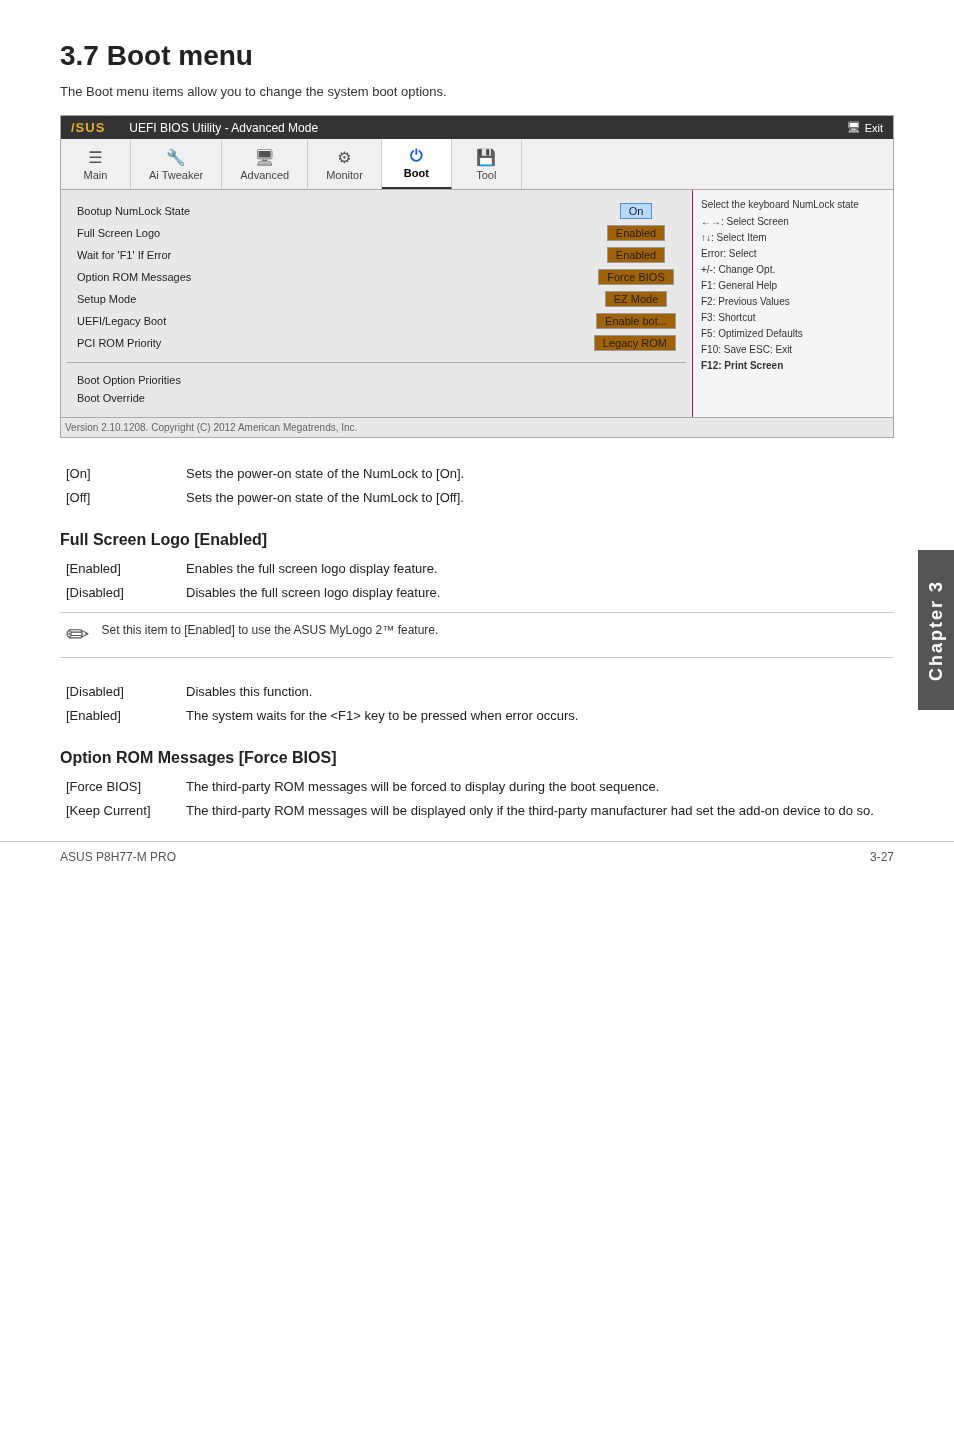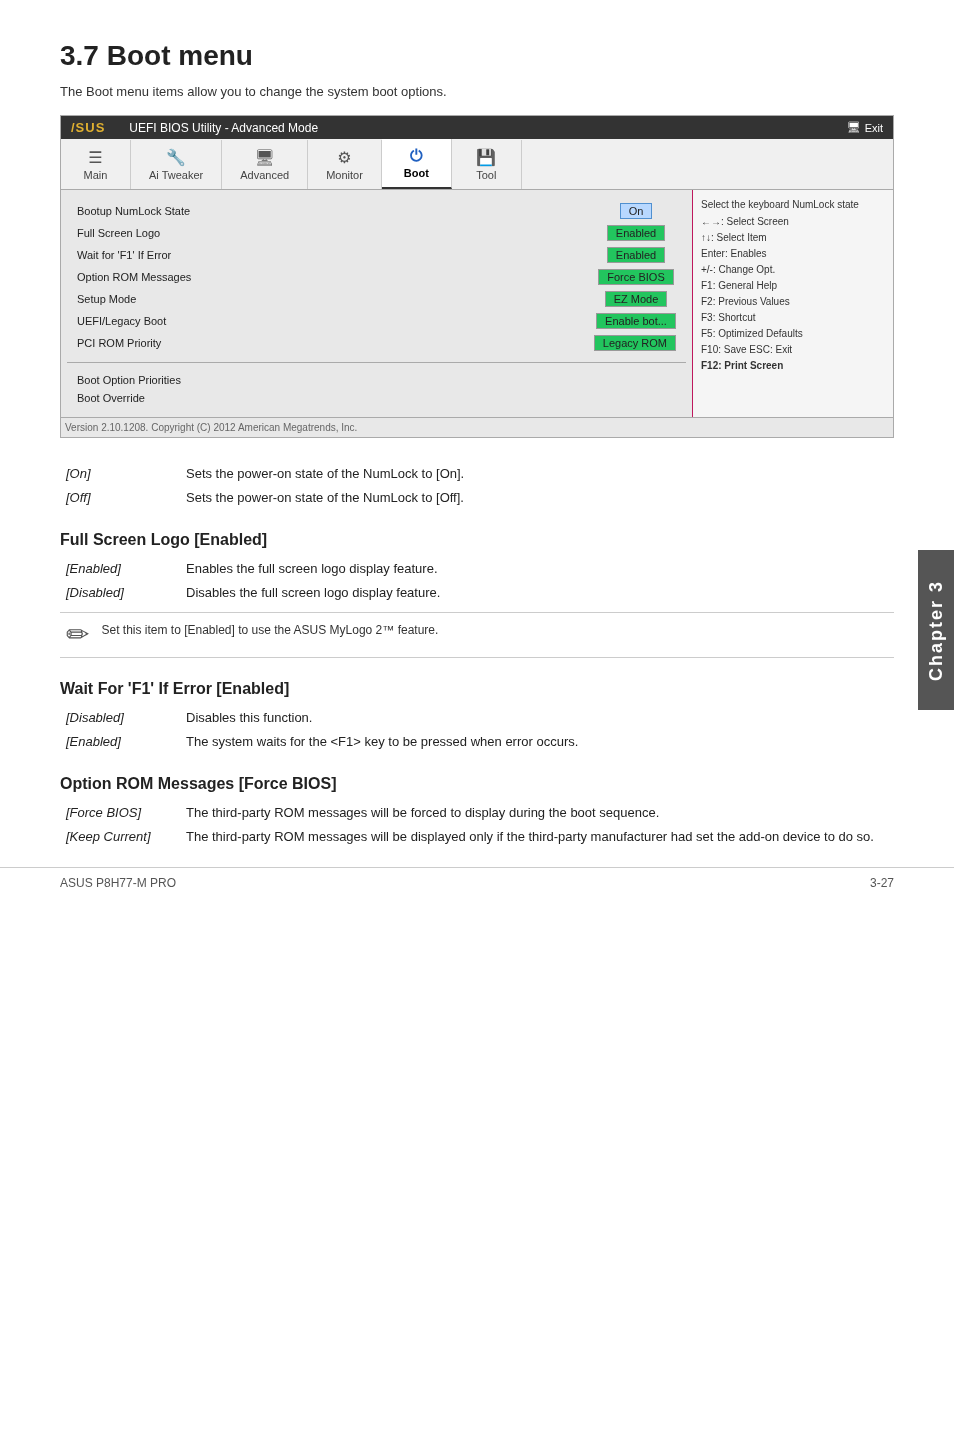--- a/index.html
+++ b/index.html
@@ -141,21 +141,21 @@
     }
     .bios-row-label {
       flex: 1;
     }
     .bios-row-value {
       min-width: 80px;
       text-align: center;
       font-size: 11px;
     }
     .bios-badge {
-      background: #22c55e;
+      background: #a16207;
       padding: 1px 8px;
       border: 1px solid #999;
       font-size: 11px;
       display: inline-block;
     }
     .bios-badge.highlight {
       background: #b8d8ff;
       border-color: #5090d0;
     }
     .bios-divider {
@@ -201,21 +201,20 @@
       padding: 2px 6px;
       vertical-align: top;
       font-size: 13px;
       line-height: 1.5;
     }
     .doc-table td:first-child {
       width: 120px;
       color: #222;
       font-weight: normal;
       white-space: nowrap;
-      font-style: italic;
     }
     
     .note-box {
       border-top: 1px solid #ccc;
       border-bottom: 1px solid #ccc;
       display: flex;
       align-items: flex-start;
       gap: 12px;
       padding: 8px 6px;
       margin: 8px 0;
@@ -341,21 +340,21 @@
             <span class="bios-row-value"></span>
           </div>
         </div>
       </div>
 
       <div class="bios-sidebar">
         <div class="bios-help-text" style="margin-bottom:2px;">Select the keyboard NumLock state</div>
         <div class="bios-shortcuts">
           <div>←→: Select Screen</div>
           <div>↑↓: Select Item</div>
-          <div>Enter: Enables</div>
+          <div>Error: Select</div>
           <div>+/-: Change Opt.</div>
           <div>F1:  General Help</div>
           <div>F2:  Previous Values</div>
           <div>F3:  Shortcut</div>
           <div>F5:  Optimized Defaults</div>
           <div>F10: Save  ESC: Exit</div>
           <div style="font-weight:bold;">F12: Print Screen</div>
         </div>
       </div>
     </div>
@@ -392,21 +391,20 @@
       </tr>
     </tbody>
       </table>
     <div class="note-box">
       <div class="note-icon">✏</div>
       <div class="note-text">Set this item to [Enabled] to use the ASUS MyLogo 2™ feature.</div>
     </div>
   </div>
 
   <div class="doc-section">
-    <h2>Wait For 'F1' If Error [Enabled]</h2>
     <table class="doc-table">
       <tbody>
           <tr>
         <td>[Disabled]</td>
         <td>Disables this function.</td>
       </tr>
       <tr>
         <td>[Enabled]</td>
         <td>The system waits for the &lt;F1&gt; key to be pressed when error occurs.</td>
       </tr>

